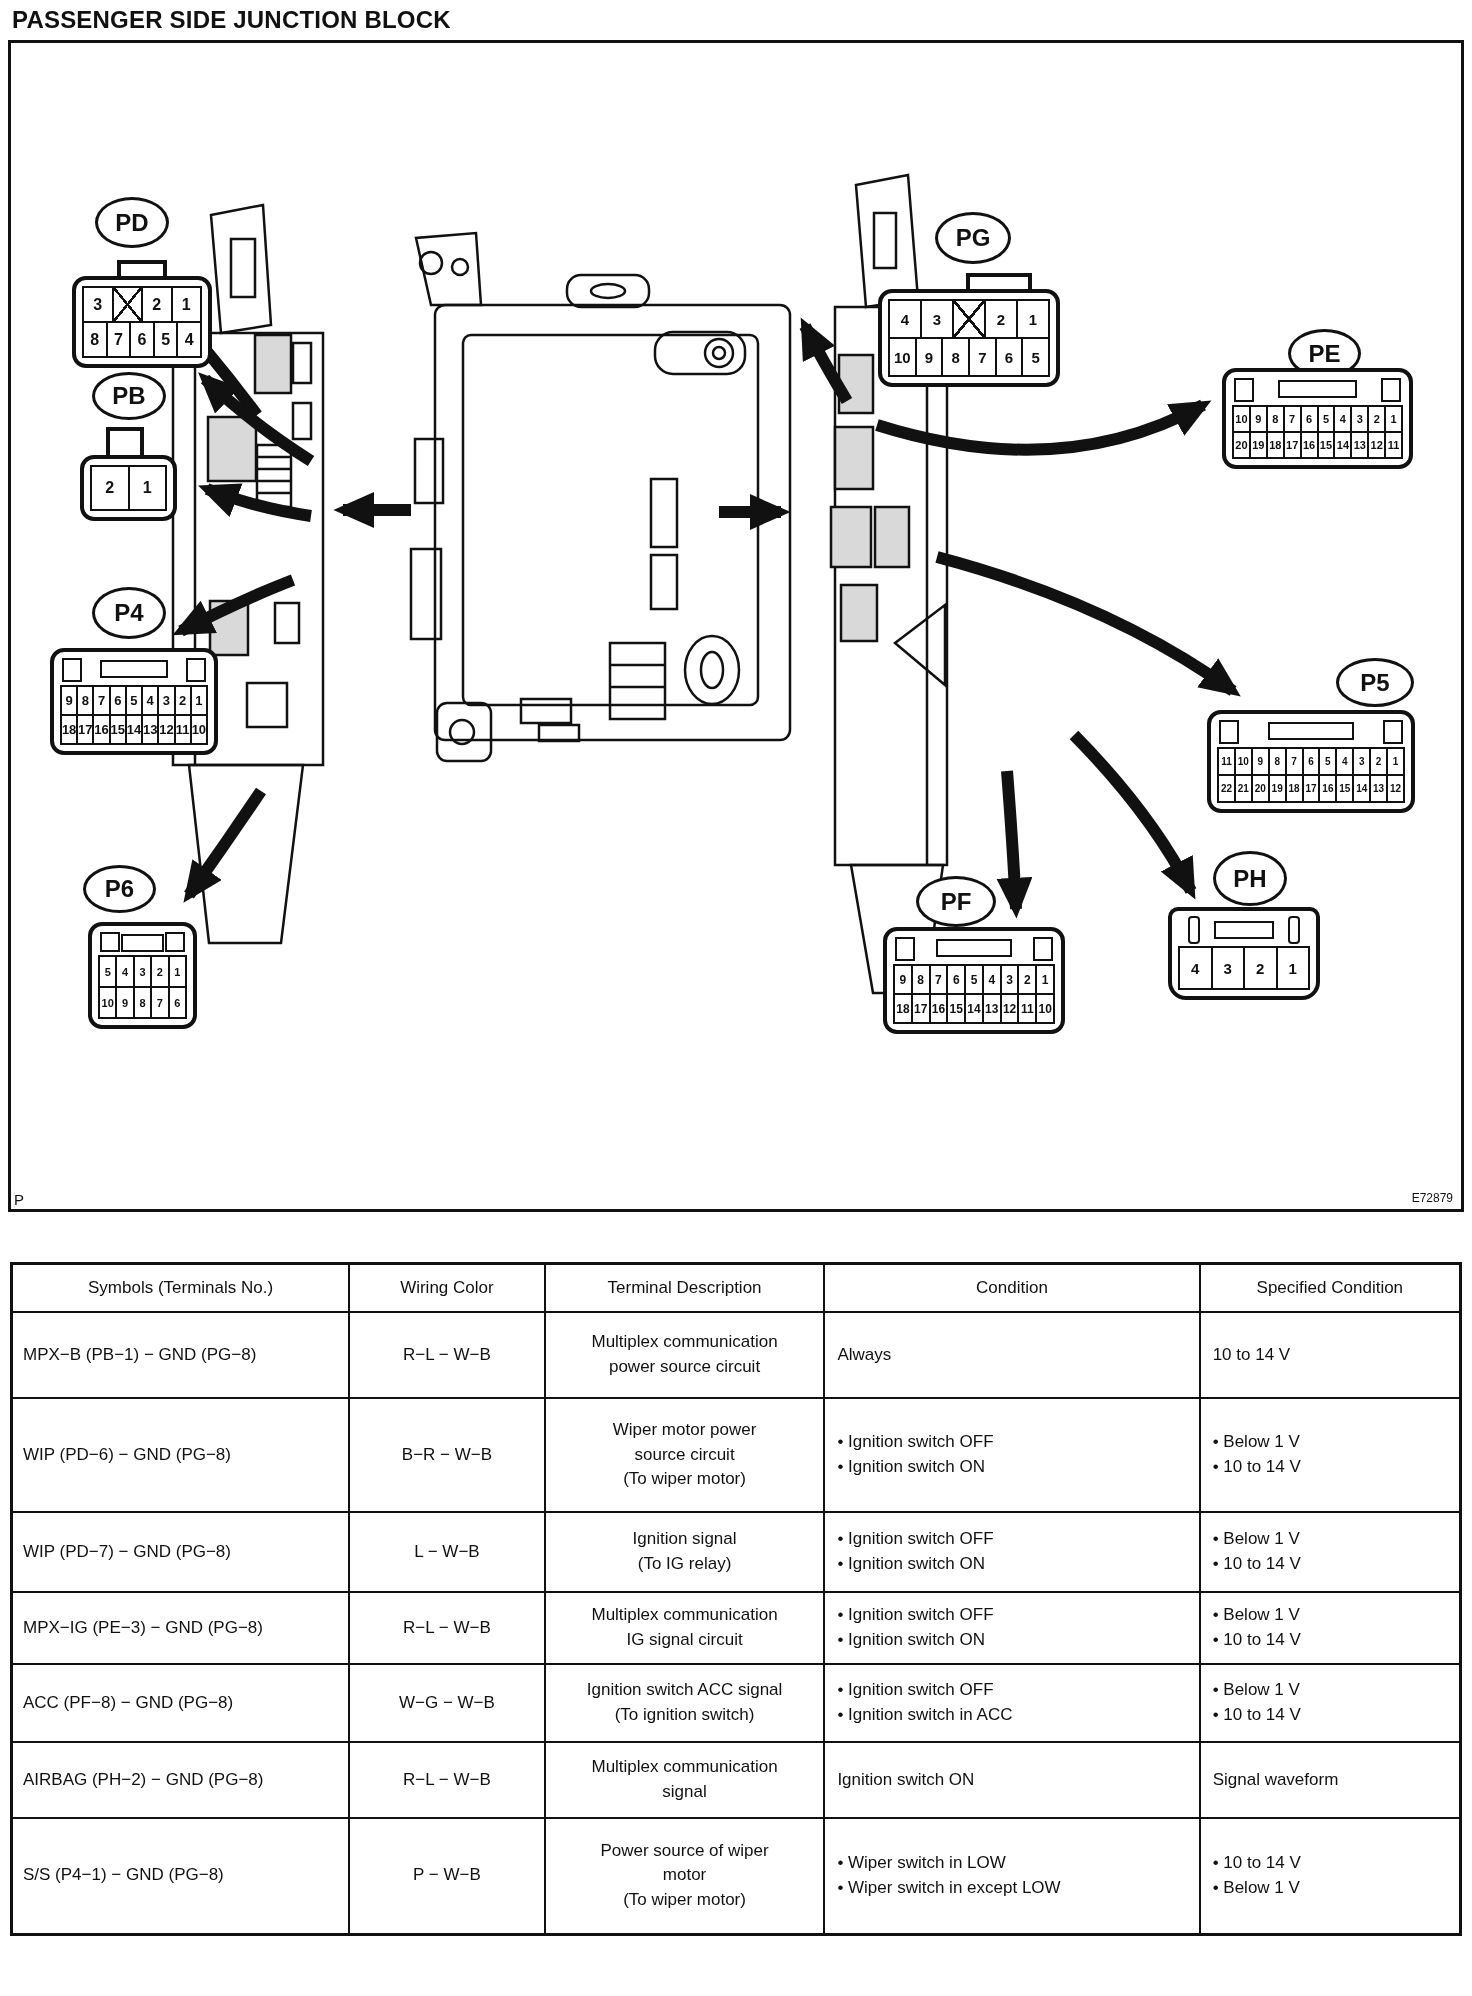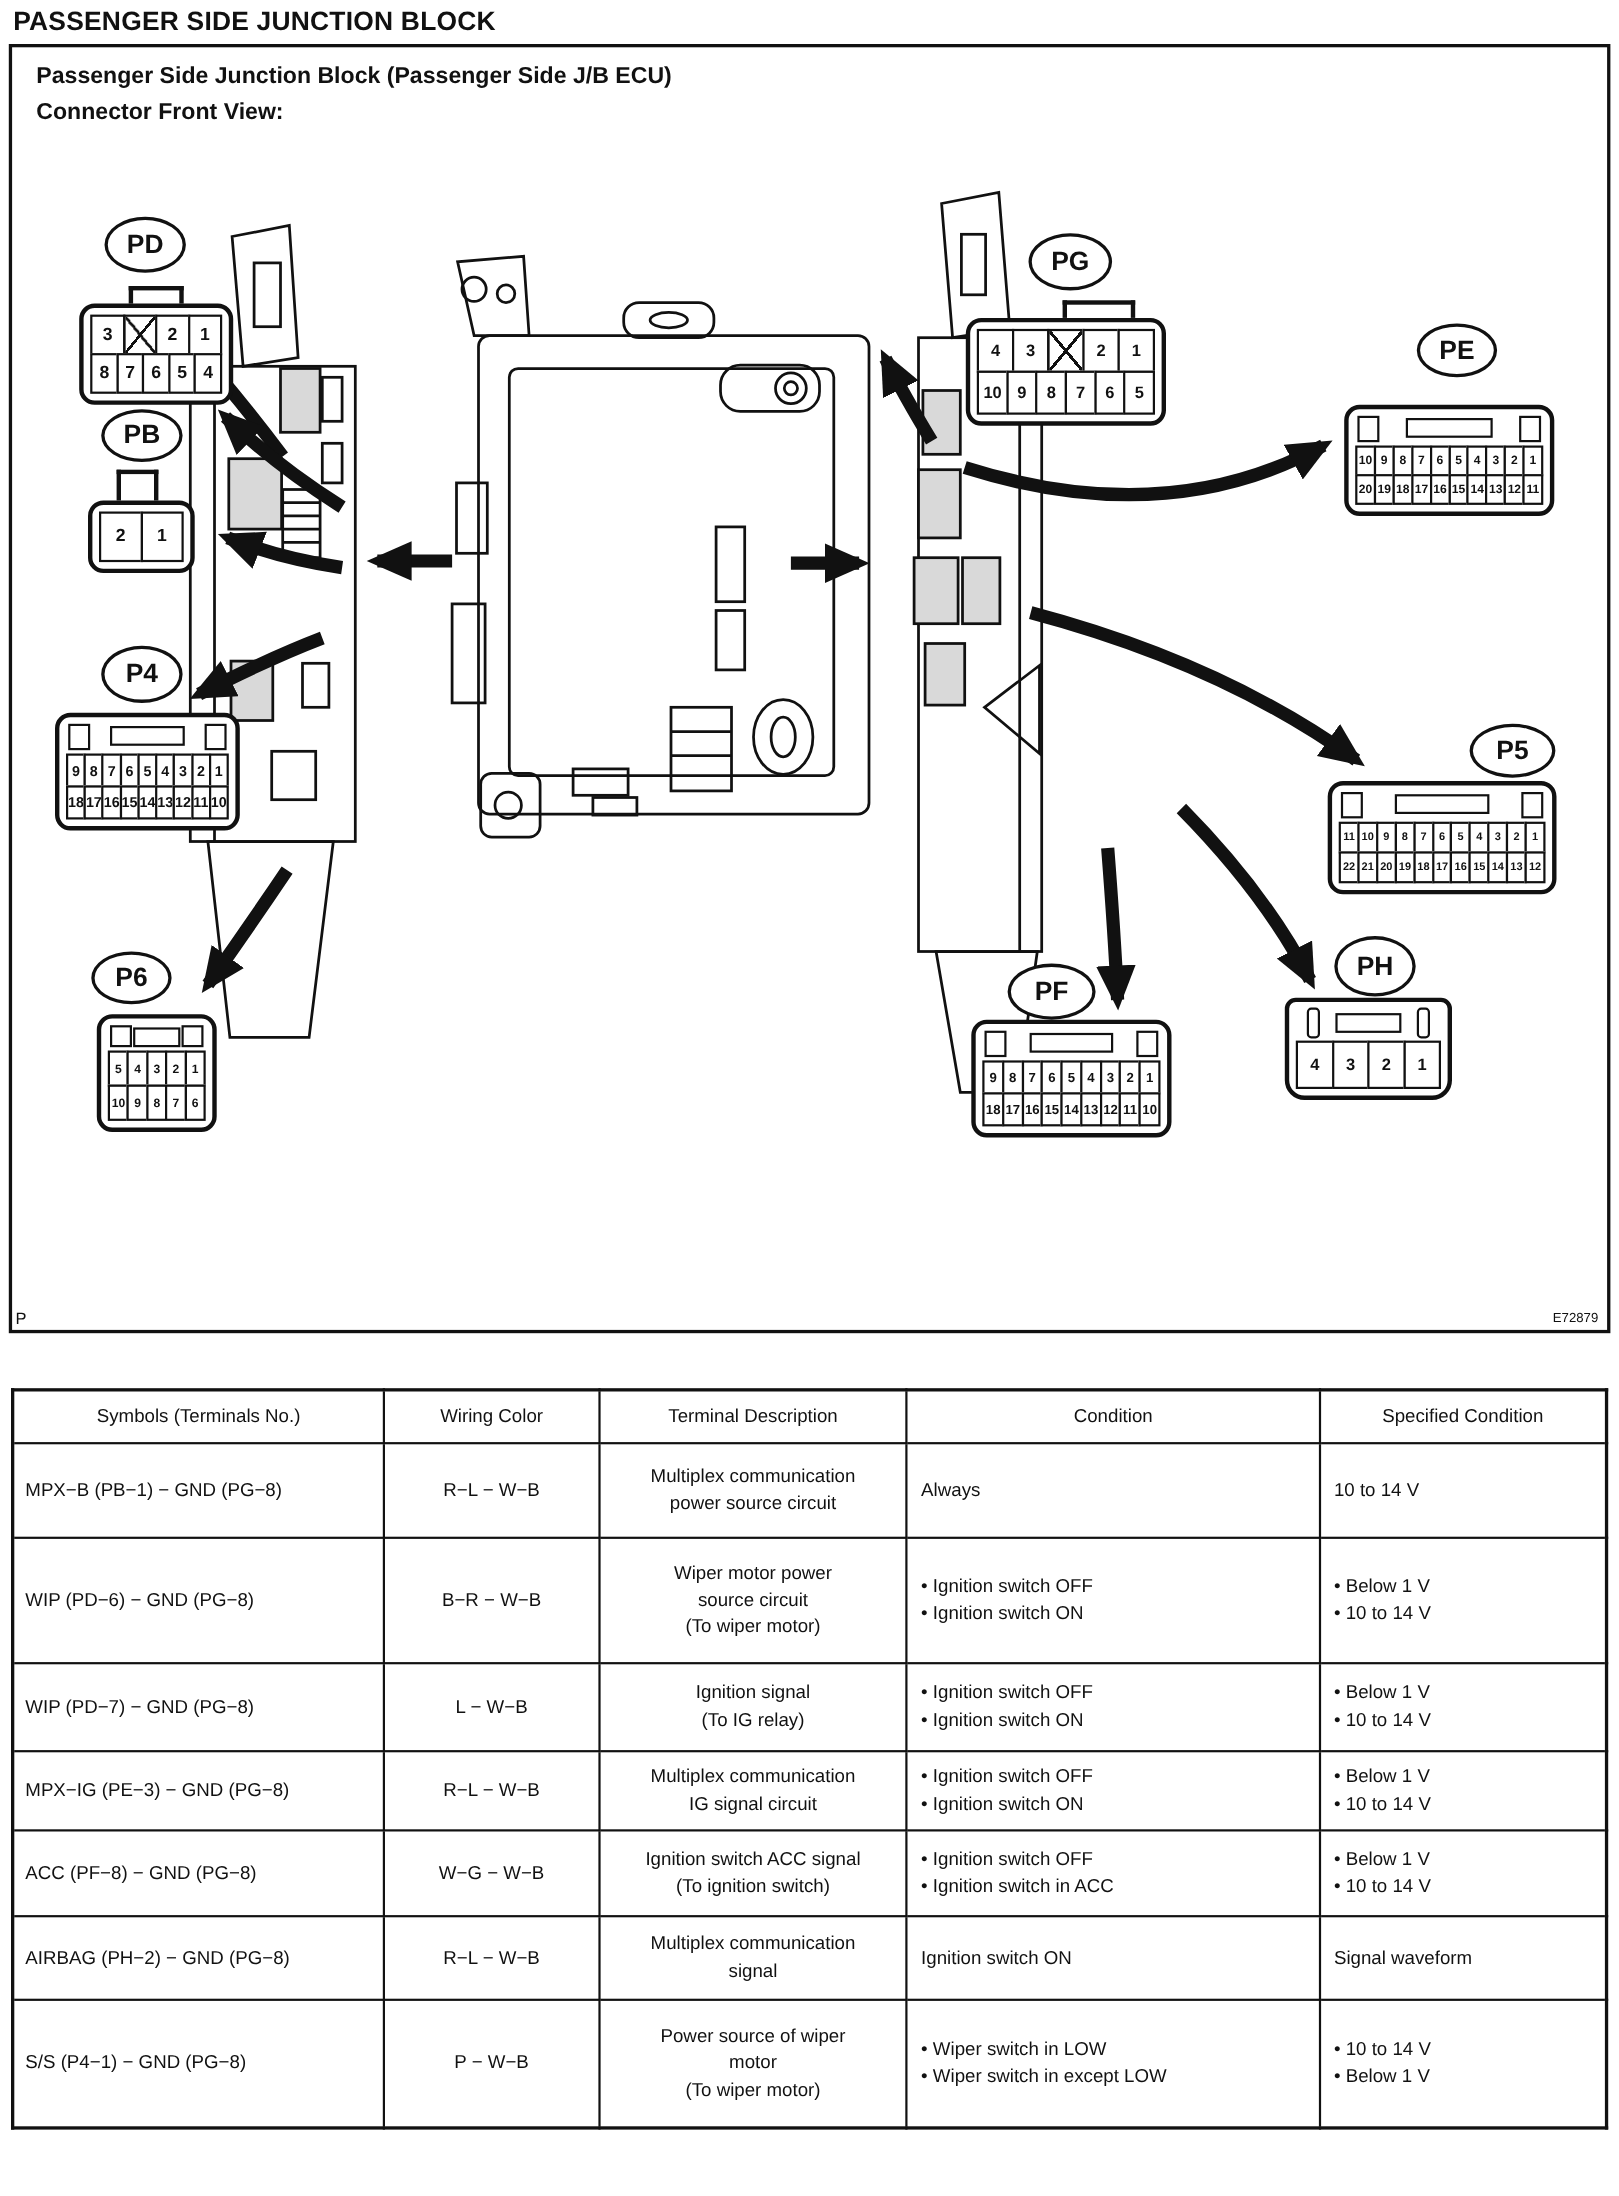--- a/index.html
+++ b/index.html
@@ -45,22 +45,20 @@
   td.c-desc{text-align:center;}
   td.c-cond{text-align:left;padding-left:12px;margin-top:15px;}
   td.c-spec{text-align:left;padding-left:12px;}
 </style>
 </head>
 <body>
 
 <div class="page-title">PASSENGER SIDE JUNCTION BLOCK</div>
 
 <div class="figure">
-  <div class="figure-heading">Passenger Side Junction Block (Passenger Side J/B ECU)
-Connector Front View:</div>
 
   <svg class="drawing" width="1450" height="1166" viewBox="0 0 1450 1166">
     <defs>
       <marker id="ah" markerWidth="4" markerHeight="4" refX="2.6" refY="1.5" orient="auto">
         <path d="M0,0 L3.4,1.5 L0,3 z" fill="#111"></path>
       </marker>
     </defs>
     <g stroke="#111" stroke-width="2.5" fill="none">
 
       <polygon points="200,172 252,162 260,282 210,290"></polygon>
@@ -132,21 +130,21 @@
       <path d="M 996,728 Q 1002,805 1005,866" marker-end="url(#ah)"></path>
       <path d="M 1063,692 Q 1140,770 1180,848" marker-end="url(#ah)"></path>
     </g>
   </svg>
 
   <div class="oval" style="left:84px;top:154px;width:68px;height:45px;">PD</div>
   <div class="oval" style="left:81px;top:329px;width:68px;height:42px;">PB</div>
   <div class="oval" style="left:81px;top:544px;width:68px;height:46px;">P4</div>
   <div class="oval" style="left:72px;top:822px;width:67px;height:42px;">P6</div>
   <div class="oval" style="left:924px;top:169px;width:70px;height:46px;">PG</div>
-  <div class="oval" style="left:1277px;top:251px;width:67px;height:43px;">PE</div>
+  <div class="oval" style="left:1277px;top:286px;width:67px;height:43px;">PE</div>
   <div class="oval" style="left:1325px;top:615px;width:72px;height:43px;">P5</div>
   <div class="oval" style="left:905px;top:833px;width:74px;height:45px;">PF</div>
   <div class="oval" style="left:1202px;top:808px;width:68px;height:49px;">PH</div>
 
   <div class="connector c-pd" style="left:61px;top:217px;width:140px;">
     <div class="tab" style="width:42px;height:12px;"></div>
     <div class="shell">
       <div class="pin-row">
           <span class="pin">3</span>
           <span class="pin blocked"></span>

